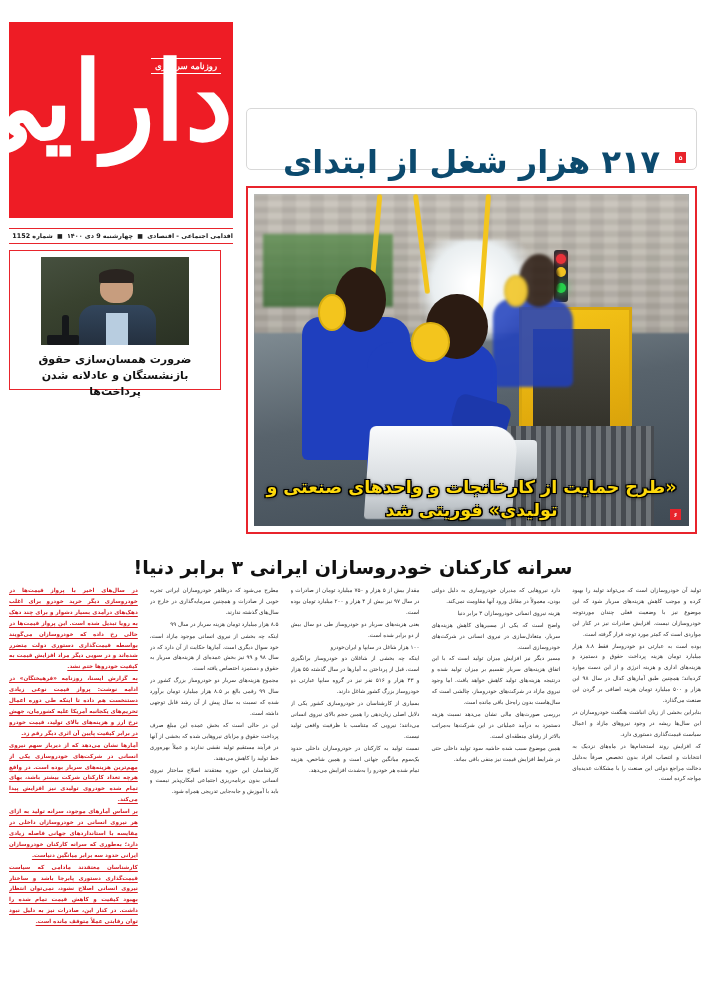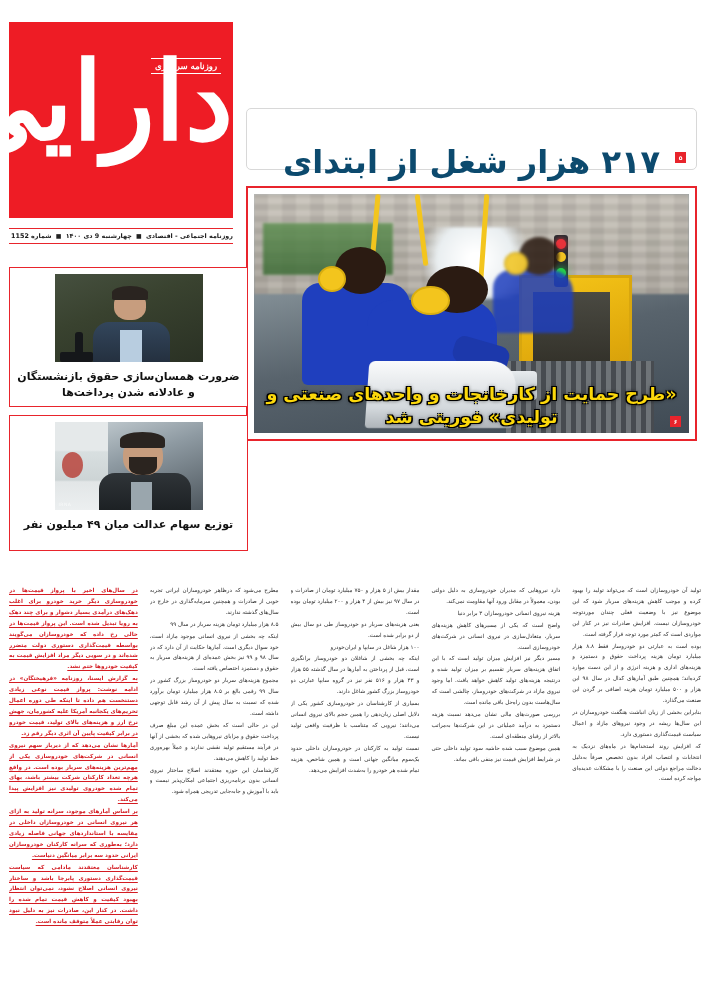--- a/index.html
+++ b/index.html
@@ -161,21 +161,21 @@
     text-align: center;
     font-weight: bold;
   }
 
   
   .main-photo-frame {
     position: absolute;
     top: 186px;
     right: 18px;
     left: 246px;
-    height: 255px;
+    height: 348px;
     border: 2px solid #e8242c;
     padding: 6px;
     background: #ffffff;
   }
   .main-photo {
     position: relative;
     width: 100%;
     height: 100%;
     overflow: hidden;
     background: linear-gradient(170deg, #b8bfc2 0%, #9aa4a8 18%, #7f8b92 34%, #58636c 60%, #3f4a54 100%);
@@ -284,25 +284,24 @@
     line-height: 11px;
     text-align: center;
     font-weight: bold;
     text-shadow: none;
   }
 
   
   .side-story {
     position: absolute;
     left: 9px;
-    width: 239px;
+    width: 212px;
     border: 1px solid #e8242c;
     background: #ffffff;
     padding: 6px 6px 7px 6px;
-    margin-top: 17px;
   }
   .side-story.s1 { top: 250px; height: 140px; }
   .side-story.s2 { top: 398px; height: 136px; }
 
   .side-photo {
     width: 148px;
     height: 88px;
     margin: 0 auto;
     position: relative;
     overflow: hidden;
@@ -399,21 +398,21 @@
     </div>
 
   </div>
 
   <div class="logo-box">
     <div class="logo-word">دارایی</div>
     <div class="logo-sub">روزنامه سراسری</div>
   </div>
 
   <div class="dateline">
-    <span>روزنامه اجتماعی - اقتصادی</span>
+    <span>اقدامی اجتماعی - اقتصادی</span>
     <span class="sep">■</span>
     <span>چهارشنبه 9 دی ۱۴۰۰</span>
     <span class="sep">■</span>
     <span>شماره 1152</span>
     <span class="sep">■</span>
     
   </div>
 
   <div class="main-headline">
     <h1>۲۱۷ هزار شغل از ابتدای دولت سیزدهم ایجاد شد</h1>
@@ -472,33 +471,22 @@
       <div class="sp-suit" style="bottom:0;left:26%;width:52%;height:46%;background:linear-gradient(180deg,#33465c,#24303f);"></div>
       <div class="sp-shirt" style="bottom:0;left:44%;width:15%;height:36%;"></div>
       <div class="sp-head" style="top:18%;left:40%;width:22%;height:34%;"></div>
       <div class="sp-hair" style="top:14%;left:39%;width:24%;height:15%;"></div>
       <div class="sp-mic" style="bottom:4%;left:14%;width:5%;height:30%;"></div>
       <div class="sp-mic" style="bottom:0;left:4%;width:22%;height:11%;border-radius:2px;"></div>
     </div>
     <div class="side-title">ضرورت همسان‌سازی حقوق بازنشستگان و عادلانه شدن پرداخت‌ها</div>
   </div>
 
-  <div class="side-story s2">
-    <div class="side-photo p2">
-      <div class="sp-flag"></div>
-      <div class="sp-suit" style="bottom:0;left:30%;width:62%;height:42%;background:linear-gradient(180deg,#2f3438,#1d2124);"></div>
-      <div class="sp-shirt" style="bottom:0;left:52%;width:14%;height:32%;background:#9aa6ad;"></div>
-      <div class="sp-head" style="top:16%;left:46%;width:27%;height:44%;"></div>
-      <div class="sp-hair" style="top:11%;left:44%;width:31%;height:18%;"></div>
-      <div class="sp-beard" style="top:40%;left:50%;width:19%;height:20%;"></div>
-      <div class="sp-wm">IRNA</div>
-    </div>
-    <div class="side-title">توزیع سهام عدالت میان ۴۹ میلیون نفر</div>
-  </div>
-
+
+  <div class="bottom-headline">سرانه کارکنان خودروسازان ایرانی ۳ برابر دنیا!</div>
 
   <div class="bottom-body">
     <div class="bcol">
         <p>تولید آن خودروسازان است که می‌تواند تولید را بهبود کرده و موجب کاهش هزینه‌های سربار شود که این موضوع نیز با وضعیت فعلی چندان موردتوجه خودروسازان نیست. افزایش صادرات نیز در کنار این مواردی است که کمتر مورد توجه قرار گرفته است.</p>
         <p>بوده است به عبارتی دو خودروساز فقط ۸.۸ هزار میلیارد تومان هزینه پرداخت حقوق و دستمزد و هزینه‌های اداری و هزینه انرژی و از این دست موارد کرده‌اند؛ همچنین طبق آمارهای کدال در سال ۹۸ این هزار و ۵۰۰ میلیارد تومان هزینه اضافی بر گردن این صنعت می‌گذارد.</p>
         <p>بنابراین بخشی از زیان انباشت هنگفت خودروسازان در این سال‌ها ریشه در وجود نیروهای مازاد و اعمال سیاست قیمت‌گذاری دستوری دارد.</p>
         <p>که افزایش روند استخدام‌ها در ماه‌های نزدیک به انتخابات و انتصاب افراد بدون تخصص صرفاً به‌دلیل دخالت مراجع دولتی این صنعت را با مشکلات عدیده‌ای مواجه کرده است.</p>
       </div>
     <div class="bcol">
         <p>دارد نیروهایی که مدیران خودروسازی به دلیل دولتی بودن، معمولاً در مقابل ورود آنها مقاومت نمی‌کند.</p>

